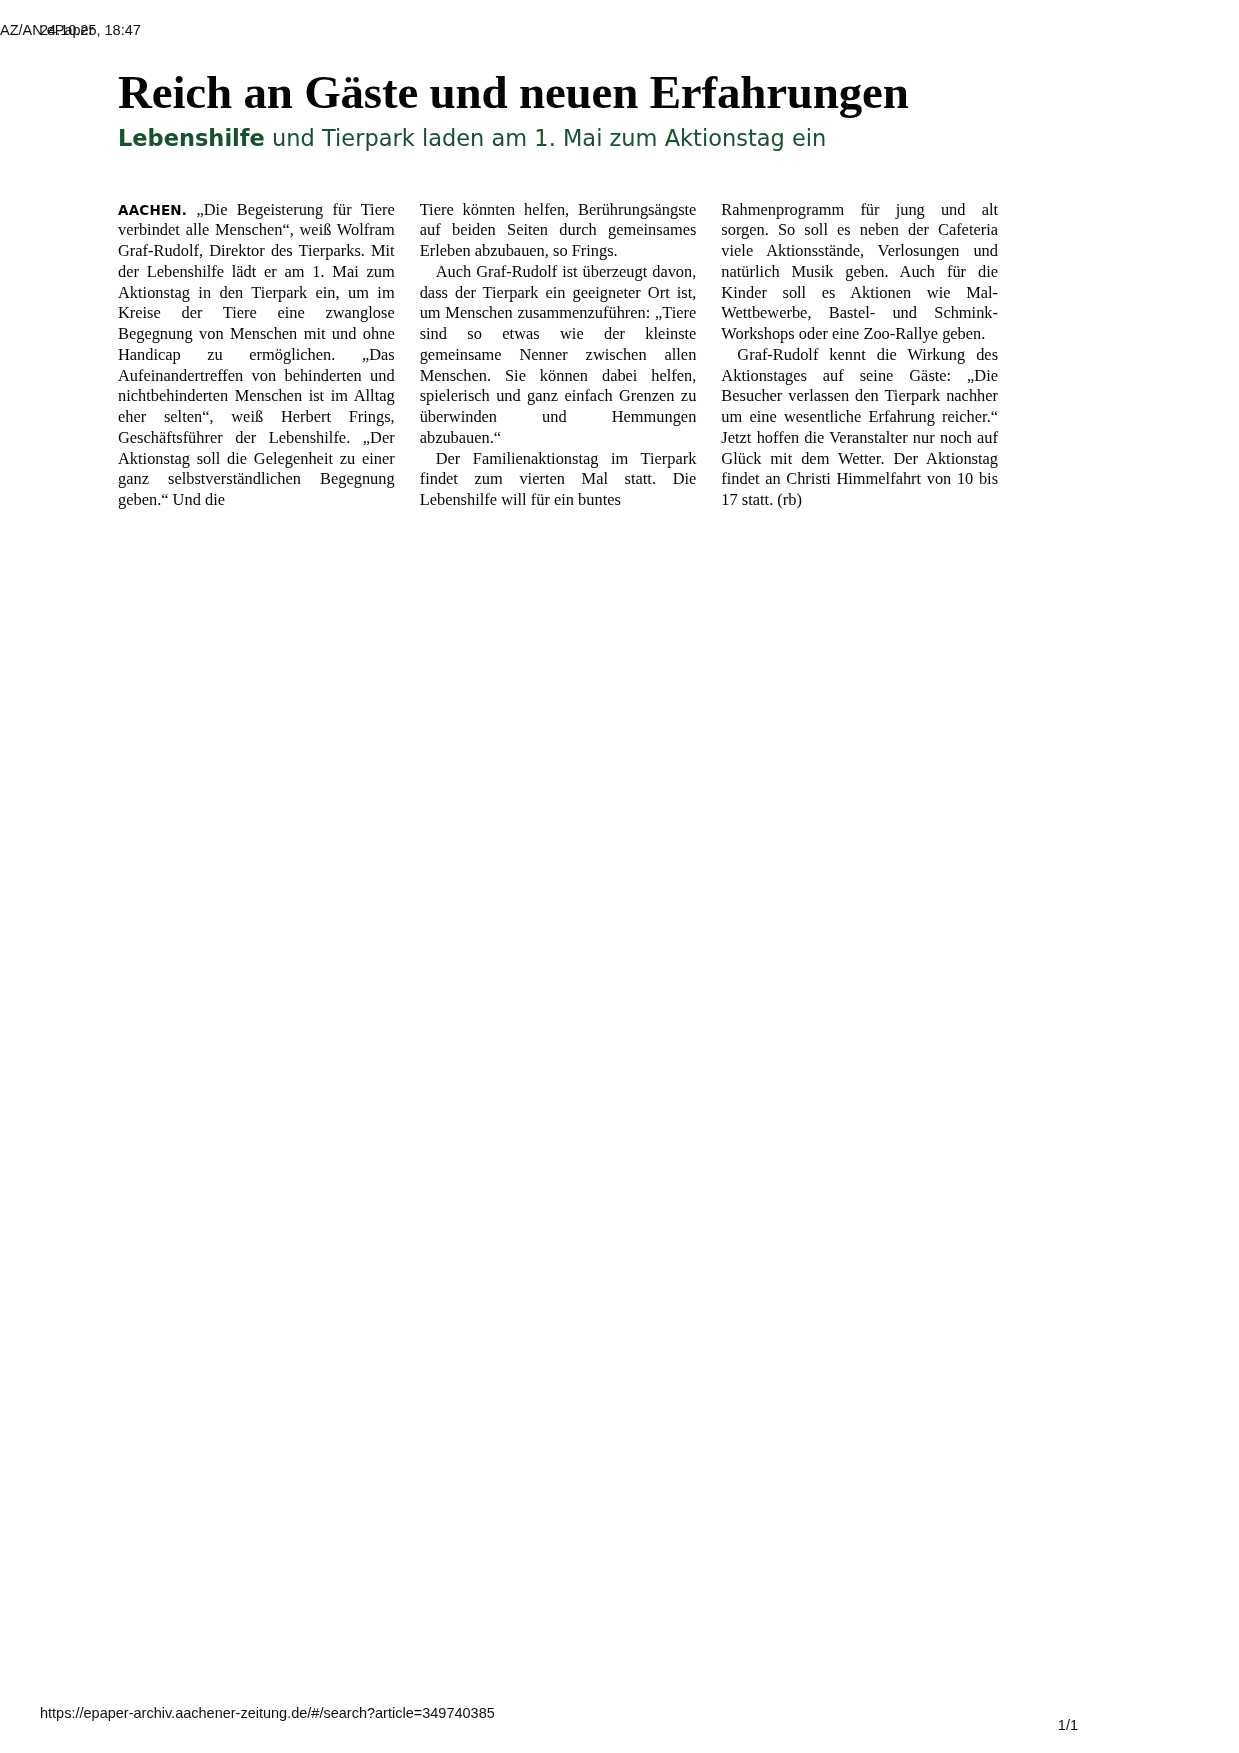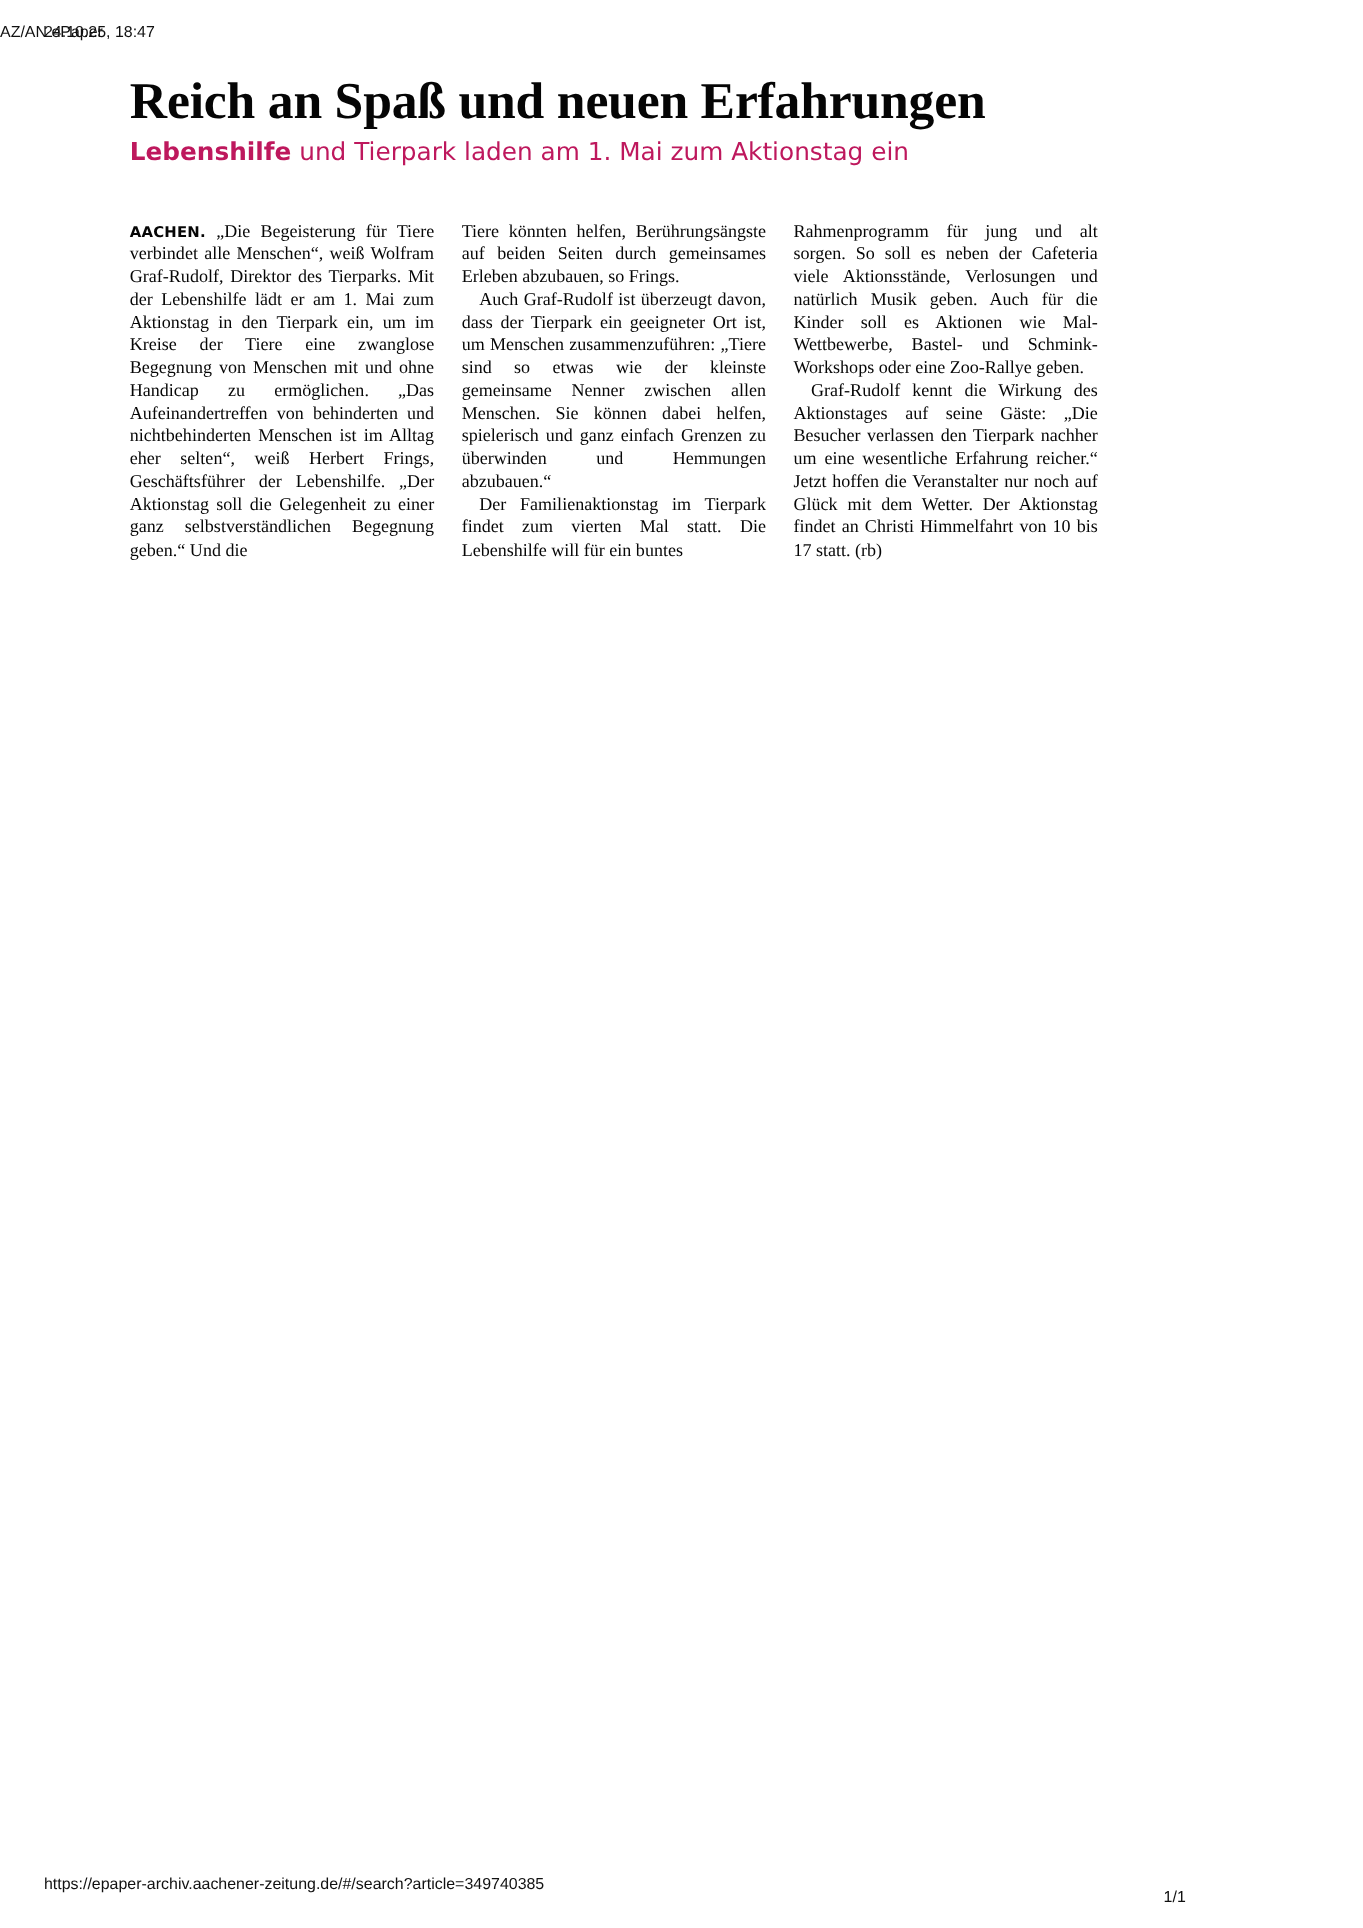--- a/index.html
+++ b/index.html
@@ -78,21 +78,21 @@
     letter-spacing: -0.2px;
     color: #050505;
     margin: 0 0 8px 0;
     white-space: nowrap;
   }
 
   .subheadline {
     font-family: "DejaVu Sans", sans-serif;
     font-size: 22.5px;
     line-height: 1.15;
-    color: #be185d;
+    color: #14532d;
     margin: 0 0 18px 0;
     white-space: nowrap;
   }
   .subheadline b {
     font-weight: bold;
   }
   .subheadline .sub-rest {
     font-weight: normal;
   }
 
@@ -132,21 +132,21 @@
 </head>
 <body>
 
 <div class="print-header">
   <div class="ph-left">24.10.25, 18:47</div>
   <div class="ph-center">AZ/AN ePaper</div>
 </div>
 
 <div class="article">
 
-  <h1 class="headline">Reich an Spaß und neuen Erfahrungen</h1>
+  <h1 class="headline">Reich an Gäste und neuen Erfahrungen</h1>
 
   <div class="subheadline">
     <b>Lebenshilfe</b><span class="sub-rest"> und Tierpark laden am 1. Mai zum Aktionstag ein</span>
   </div>
 
   <div class="columns">
 
     <div class="col">
       <p class="first"><span class="dateline">AACHEN.</span> <span>„Die Begeisterung für Tiere verbindet alle Menschen“, weiß Wolfram Graf-Rudolf, Direktor des Tierparks. Mit der Lebenshilfe lädt er am 1. Mai zum Aktionstag in den Tierpark ein, um im Kreise der Tiere eine zwanglose Begegnung von Menschen mit und ohne Handicap zu ermöglichen. „Das Aufeinandertreffen von behinderten und nichtbehinderten Menschen ist im Alltag eher selten“, weiß Herbert Frings, Geschäftsführer der Lebenshilfe. „Der Aktionstag soll die Gelegenheit zu einer ganz selbstverständlichen Begegnung geben.“ Und die</span></p>
     </div>

